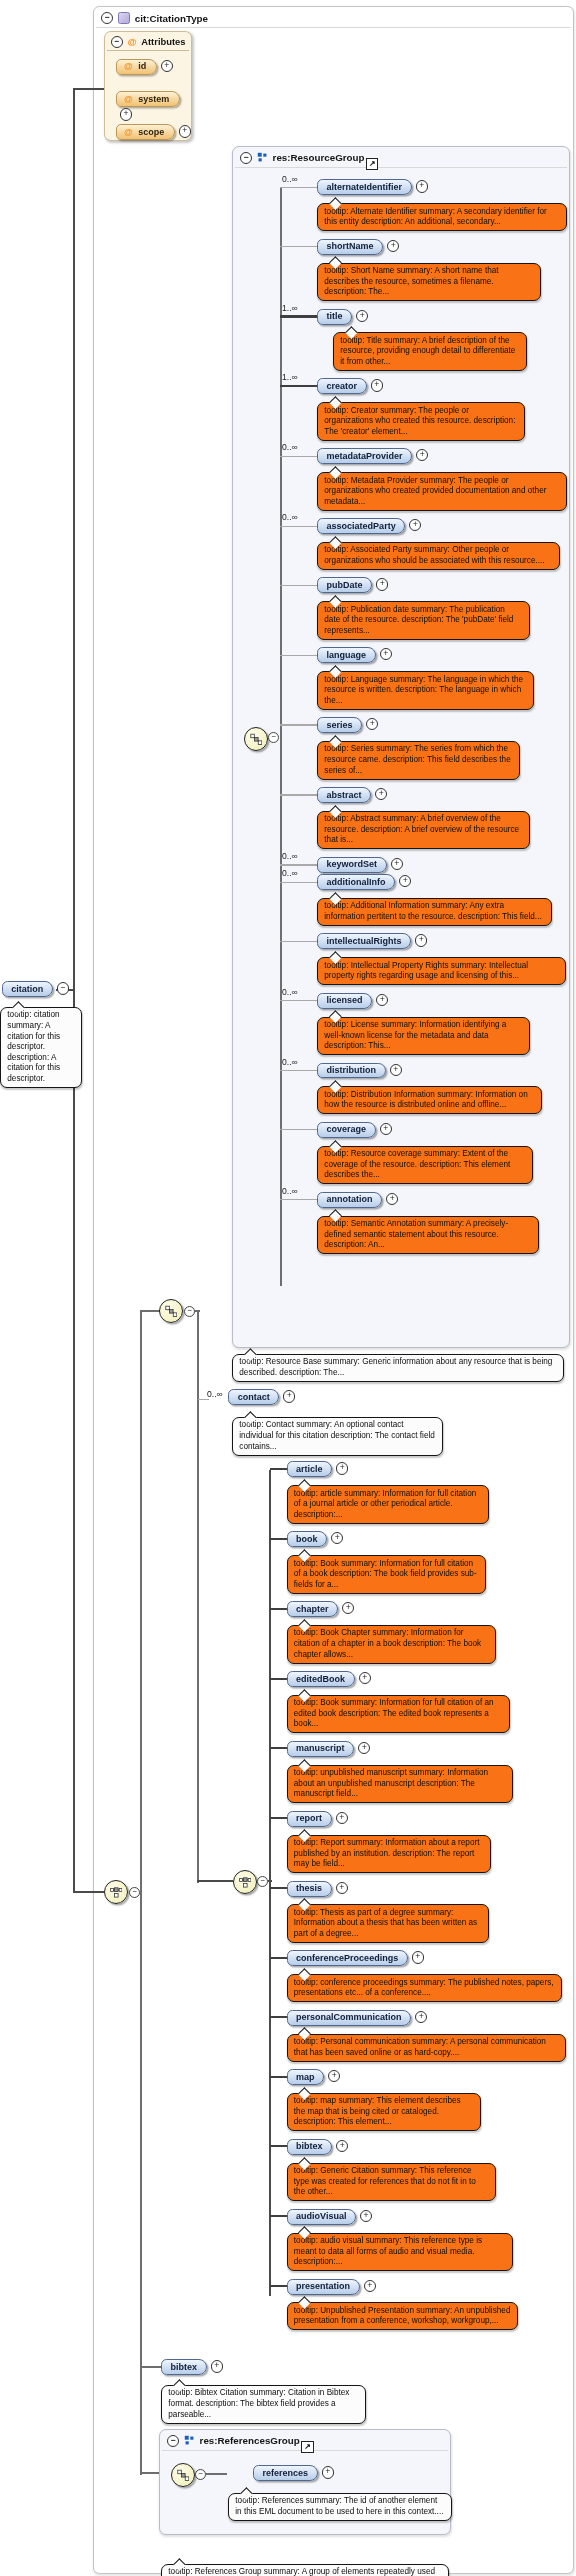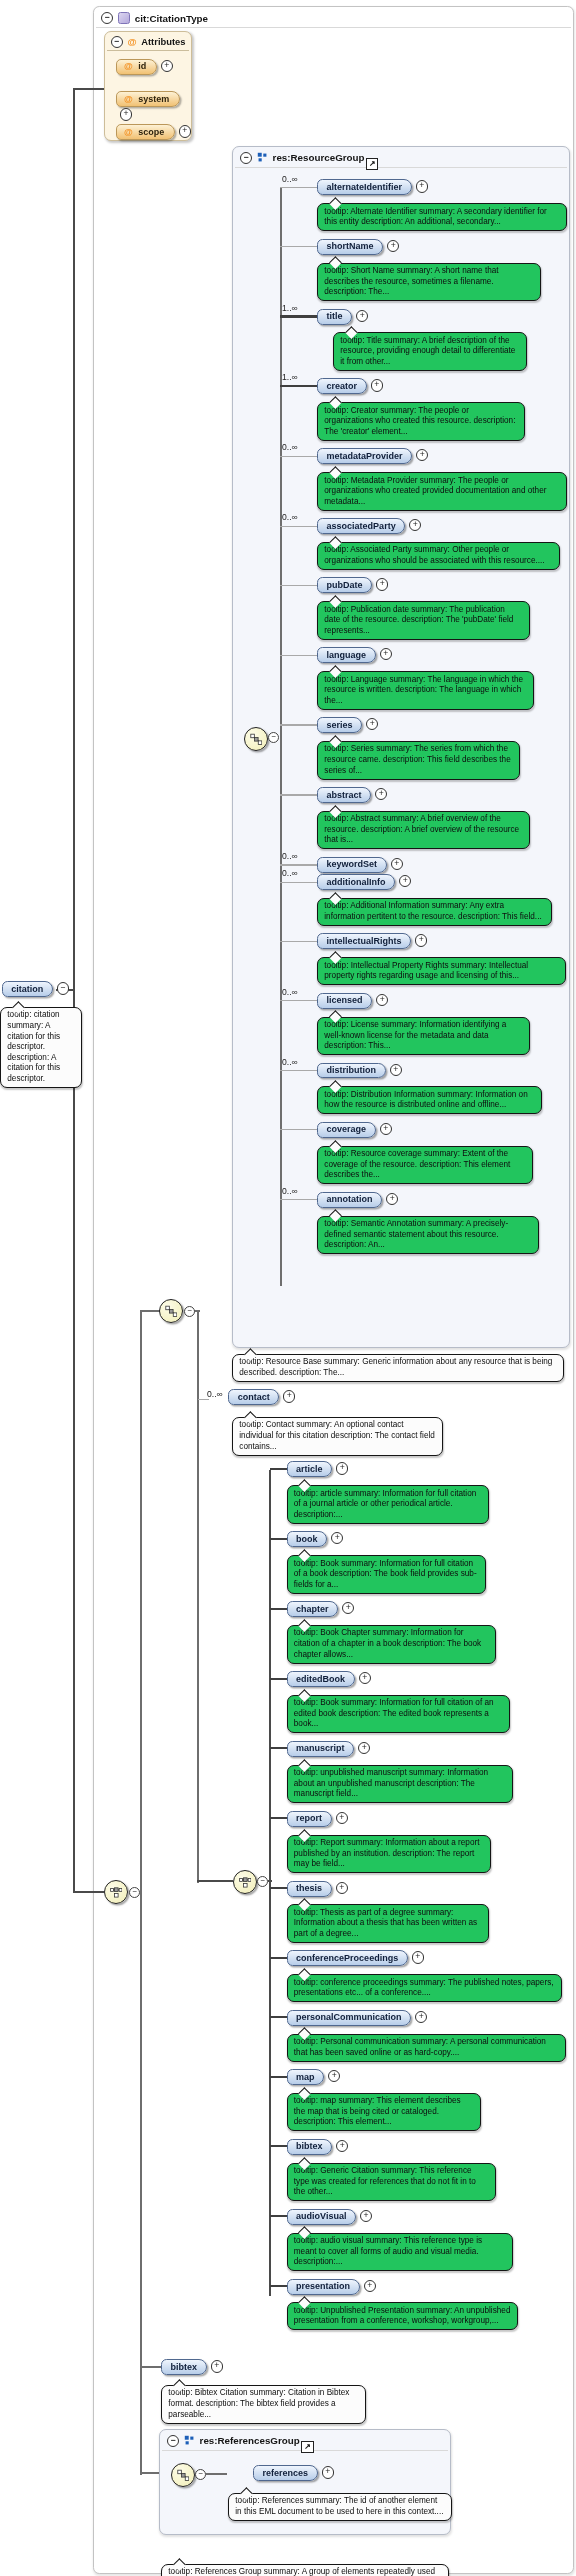--- a/index.html
+++ b/index.html
@@ -46,21 +46,21 @@
         background:linear-gradient(135deg,#dcd6f0,#b4a9dc);}
   .xarrow{display:inline-block;width:10.2px;height:10.2px;border:1.1px solid #222;background:#fff;color:#111;
         font-size:7.8px;line-height:9.4px;text-align:center;font-weight:bold;position:relative;top:6.3px;left:-3.1px;}
   
   .rows{position:absolute;}
   .erow{position:relative;height:17.3px;margin-bottom:0;white-space:nowrap;}
   .erow .branch{position:absolute;left:-37px;top:7.8px;width:37px;height:1.3px;background:#a9a9a9;}
   .erow.req .branch{top:7px;height:2.4px;background:#3f3f3f;}
   .erow .card{position:absolute;left:-35px;top:-5.5px;width:35px;font-size:8.6px;color:#222;}
   .crow .branch{left:-16.5px;width:16.5px;top:7px;height:2px;background:#3f3f3f;}
-  .etip{position:relative;margin:7px 0 7px 0;background:#22c55e;border:1.2px solid #151515;border-radius:7px;
+  .etip{position:relative;margin:7px 0 7px 0;background:#f97316;border:1.2px solid #151515;border-radius:7px;
        padding:2.4px 6.3px;font-size:8.2px;line-height:10.6px;color:#0d0d0d;box-shadow:0.8px 1.6px 1.6px rgba(0,0,0,.22);}
   .etip::before{content:"";position:absolute;top:-5.1px;left:12.6px;width:7.8px;height:7.8px;background:#fcfcfc;
        border-left:1.2px solid #151515;border-top:1.2px solid #151515;transform:rotate(45deg);}
 </style>
 </head>
 <body>
 
 <div id="canvas">
 
   <div class="obox" style="left:93px;top:6.3px;width:479px;height:2566px;">
@@ -257,21 +257,21 @@
     <div class="erow crow"><span class="branch"></span><span class="bubble">personalCommunication</span><span class="occ">+</span></div>
     <div class="etip" style="width:265px;">tooltip: Personal communication summary: A personal communication that has been saved online or as hard-copy....</div>
 
     <div class="erow crow"><span class="branch"></span><span class="bubble">map</span><span class="occ">+</span></div>
     <div class="etip" style="width:180px;">tooltip: map summary: This element describes the map that is being cited or cataloged. description: This element...</div>
 
     <div class="erow crow"><span class="branch"></span><span class="bubble">bibtex</span><span class="occ">+</span></div>
     <div class="etip" style="width:195px;">tooltip: Generic Citation summary: This reference type was created for references that do not fit in to the other...</div>
 
     <div class="erow crow"><span class="branch"></span><span class="bubble">audioVisual</span><span class="occ">+</span></div>
-    <div class="etip" style="width:212px;">tooltip: audio visual summary: This reference type is meant to cover all forms of audio and visual media. description:...</div>
+    <div class="etip" style="width:212px;">tooltip: audio visual summary: This reference type is meant to data all forms of audio and visual media. description:...</div>
 
     <div class="erow crow"><span class="branch"></span><span class="bubble">presentation</span><span class="occ">+</span></div>
     <div class="etip" style="width:217px;">tooltip: Unpublished Presentation summary: An unpublished presentation from a conference, workshop, workgroup,...</div>
   </div>
 
   <div style="position:absolute;left:161px;top:2359px;white-space:nowrap;">
     <span class="bubble">bibtex</span><span class="occ">+</span>
   </div>
   <div class="tip" style="left:161px;top:2385px;width:190px;">tooltip: Bibtex Citation summary: Citation in Bibtex format. description: The bibtex field provides a parseable...</div>
 

